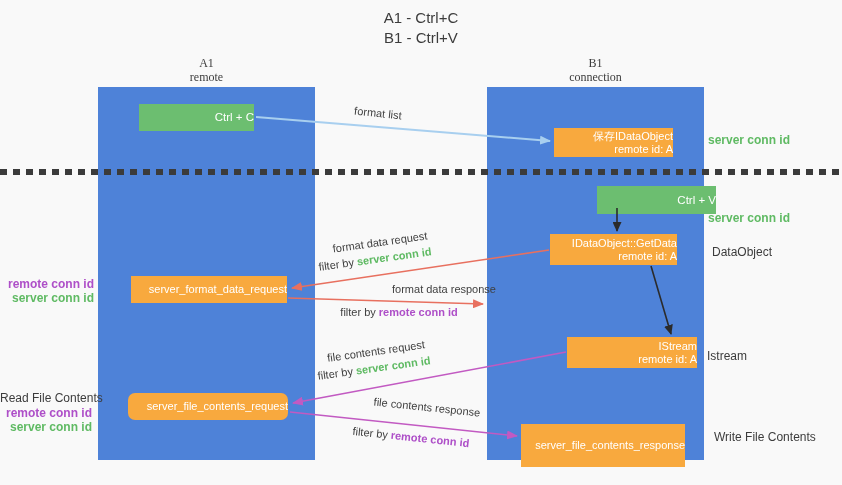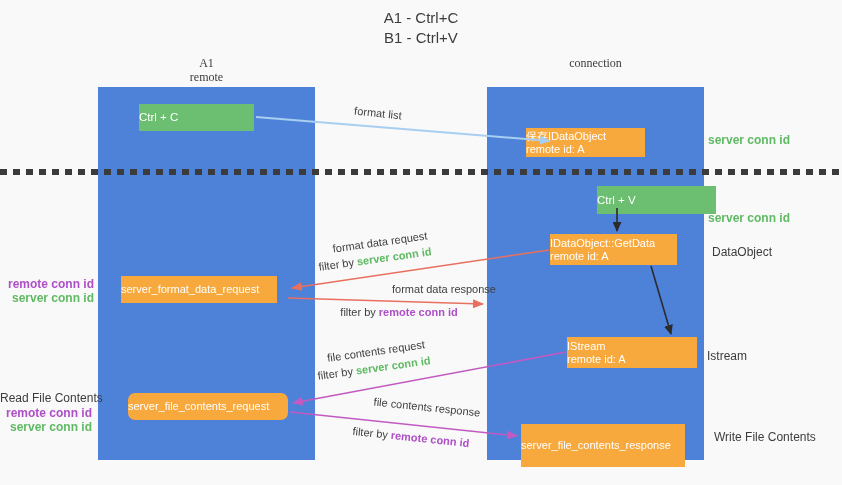--- a/index.html
+++ b/index.html
@@ -6,21 +6,21 @@
   body{background:#f9f9f9;}
   .canvas{position:relative;width:842px;height:485px;background:#f9f9f9;
           font-family:"Liberation Sans",sans-serif;overflow:hidden;}
   .title{position:absolute;left:0;top:8px;width:842px;text-align:center;
          font-size:15px;line-height:20px;color:#3c3c3c;z-index:4;}
   .col{position:absolute;top:87px;width:217px;height:373px;background:#4e82d8;z-index:1;}
   .col-left{left:98px;} .col-right{left:487px;}
   .col-header{position:absolute;top:56px;width:217px;text-align:center;
               font-size:12px;line-height:14px;color:#3c3c3c;z-index:4;font-family:Liberation Serif, serif;}
   .hdr-left{left:98px;} .hdr-right{left:487px;}
-  .box{position:absolute;z-index:2;display:flex;flex-direction:column;align-items:flex-start;
+  .box{position:absolute;z-index:2;display:flex;flex-direction:column;align-items:flex-end;
        justify-content:center;color:#fff;text-align:center;font-size:11px;line-height:13px;}
   .green{background:#6cbe70;} .orange{background:#f8a93e;}
   .dotline{position:absolute;left:0;top:169px;width:842px;height:6px;z-index:5;
      background:repeating-linear-gradient(to right,#3b3b3b 0,#3b3b3b 7px,transparent 7px,transparent 13px);}
   svg.arrows{position:absolute;left:0;top:0;z-index:3;pointer-events:none;}
   .lbl{position:absolute;z-index:4;white-space:nowrap;font-size:11px;color:#3f3f3f;
        transform:translate(-50%,-50%);}
   .rot-up{transform:translate(-50%,-50%) rotate(-8deg);}
   .rot-dn{transform:translate(-50%,-50%) rotate(6deg);}
   .side{position:absolute;z-index:4;white-space:nowrap;font-size:12px;color:#3c3c3c;}
@@ -36,20 +36,21 @@
   <div class="title">
     <div>A1 - Ctrl+C</div>
     <div>B1 - Ctrl+V</div>
   </div>
 
   <div class="col-header hdr-left">
     <div>A1</div>
     <div>remote</div>
   </div>
   <div class="col-header hdr-right">
+    <div>B1</div>
     <div>connection</div>
   </div>
 
   <div class="col col-left"></div>
   <div class="col col-right"></div>
 
   <svg class="arrows" width="842" height="485">
     <defs>
       <marker id="m-blue" markerUnits="userSpaceOnUse" markerWidth="11" markerHeight="9" refX="10" refY="4.5" orient="auto">
           <path d="M0,0 L11,4.5 L0,9 Z" fill="#a8cfef"></path>
@@ -72,35 +73,35 @@
     <line x1="566" y1="352" x2="293" y2="403" stroke="#c25ac2" stroke-width="1.6" marker-end="url(#m-mag)"></line>
     <line x1="290" y1="412" x2="517" y2="436" stroke="#c25ac2" stroke-width="1.6" marker-end="url(#m-mag)"></line>
   </svg>
 
   <div class="dotline"></div>
 
   <div class="box green" style="left:139px;top:104px;width:115px;height:27px;font-size:11.5px;">
     <span>Ctrl + C</span>
   </div>
 
-  <div class="box orange" style="left:526px;top:128px;width:119px;height:29px;">
+  <div class="box orange" style="left:554px;top:128px;width:119px;height:29px;">
     <span>保存IDataObject</span>
     <span>remote id: A</span>
   </div>
 
   <div class="box green" style="left:554px;top:186px;width:119px;height:28px;font-size:11.5px;margin-left:43px;">
     <span>Ctrl + V</span>
   </div>
 
   <div class="box orange" style="left:550px;top:234px;width:127px;height:31px;">
     <span>IDataObject::GetData</span>
     <span>remote id: A</span>
   </div>
 
-  <div class="box orange" style="left:121px;top:276px;width:156px;height:27px;">
+  <div class="box orange" style="left:131px;top:276px;width:156px;height:27px;">
     <span>server_format_data_request</span>
   </div>
 
 
   <div class="box orange" style="left:567px;top:337px;width:130px;height:31px;">
     <span>IStream</span>
     <span>remote id: A</span>
   </div>
 
   <div class="box orange" style="left:128px;top:393px;width:160px;height:27px;border-radius:7px;">

